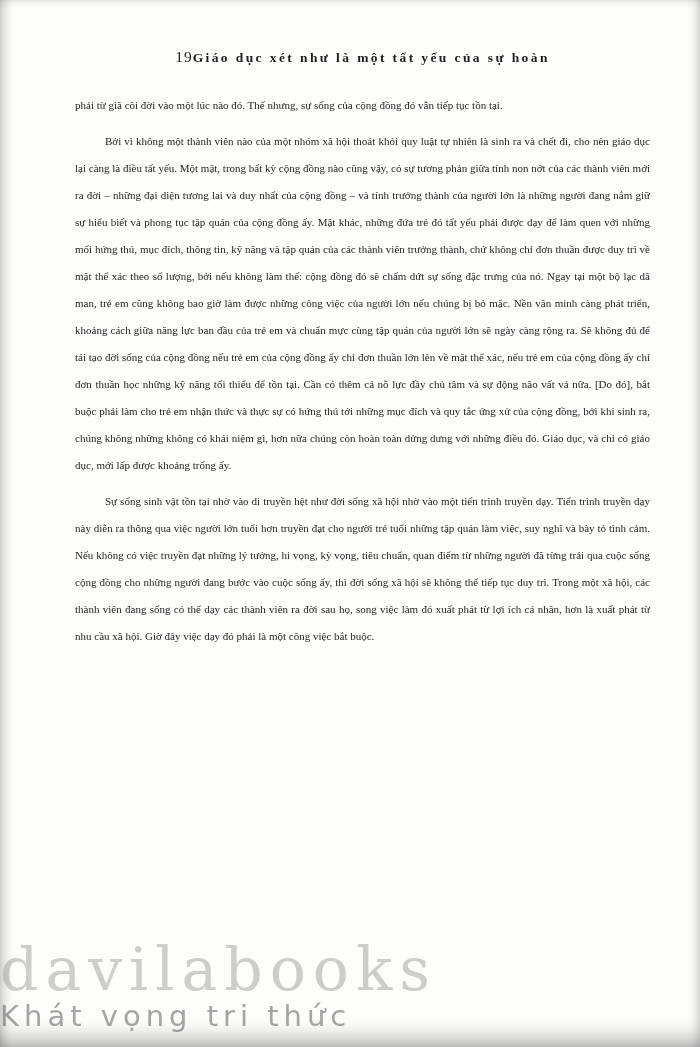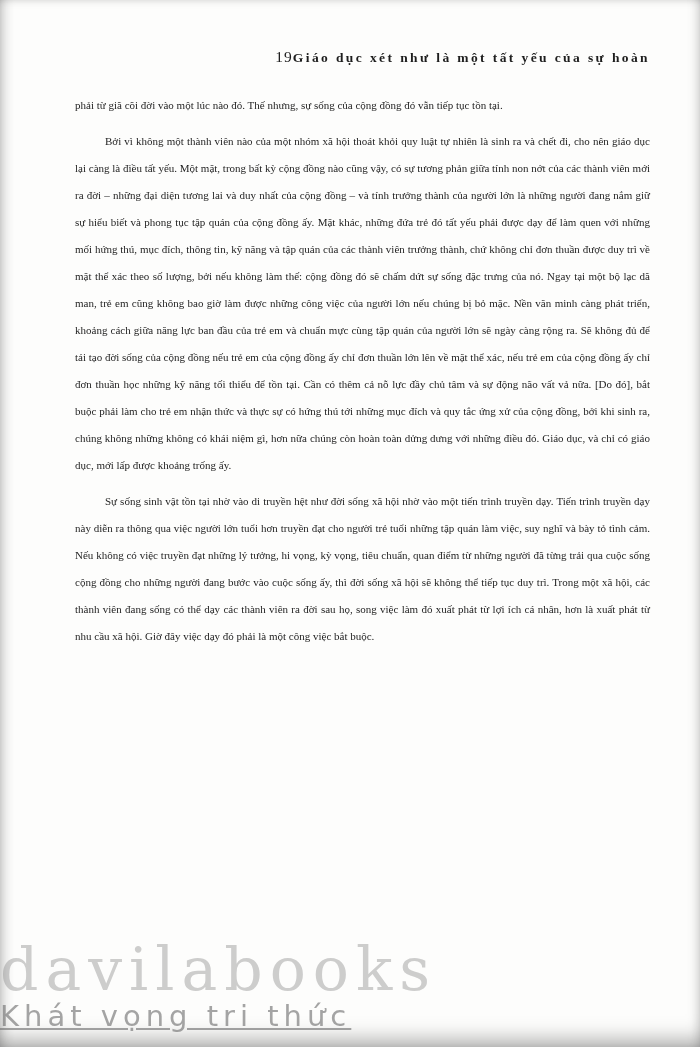--- a/index.html
+++ b/index.html
@@ -17,21 +17,21 @@
     box-shadow:
       inset 10px 0 14px -10px rgba(0,0,0,0.30),
       inset -9px 0 12px -9px rgba(0,0,0,0.22),
       inset 0 -18px 22px -12px rgba(0,0,0,0.35),
       inset 0 8px 10px -8px rgba(0,0,0,0.15);
     font-family: "Liberation Serif", "DejaVu Serif", serif;
     color: #1e1e1e;
   }
   .page-header {
     display: flex;
-    justify-content: flex-end;
+    justify-content: center;
     align-items: baseline;
     padding: 48px 50px 0 75px;
   }
   .page-number {
     font-size: 15.5px;
     letter-spacing: 1px;
   }
   .running-head {
     font-size: 13.5px;
     font-weight: bold;
@@ -65,21 +65,20 @@
     color: rgba(125, 125, 125, 0.38);
     line-height: 1;
   }
   .wm-slogan {
     margin-top: 2px;
     font-family: "DejaVu Sans", sans-serif;
     font-size: 29px;
     letter-spacing: 5px;
     color: rgba(110, 110, 110, 0.62);
     line-height: 1.1;
-    text-decoration: underline;
   }
 </style>
 </head>
 <body>
 
 <div class="page">
 
   <header class="page-header">
     <span class="page-number">19</span>
     <span class="running-head">Giáo dục xét như là một tất yếu của sự hoàn</span>

